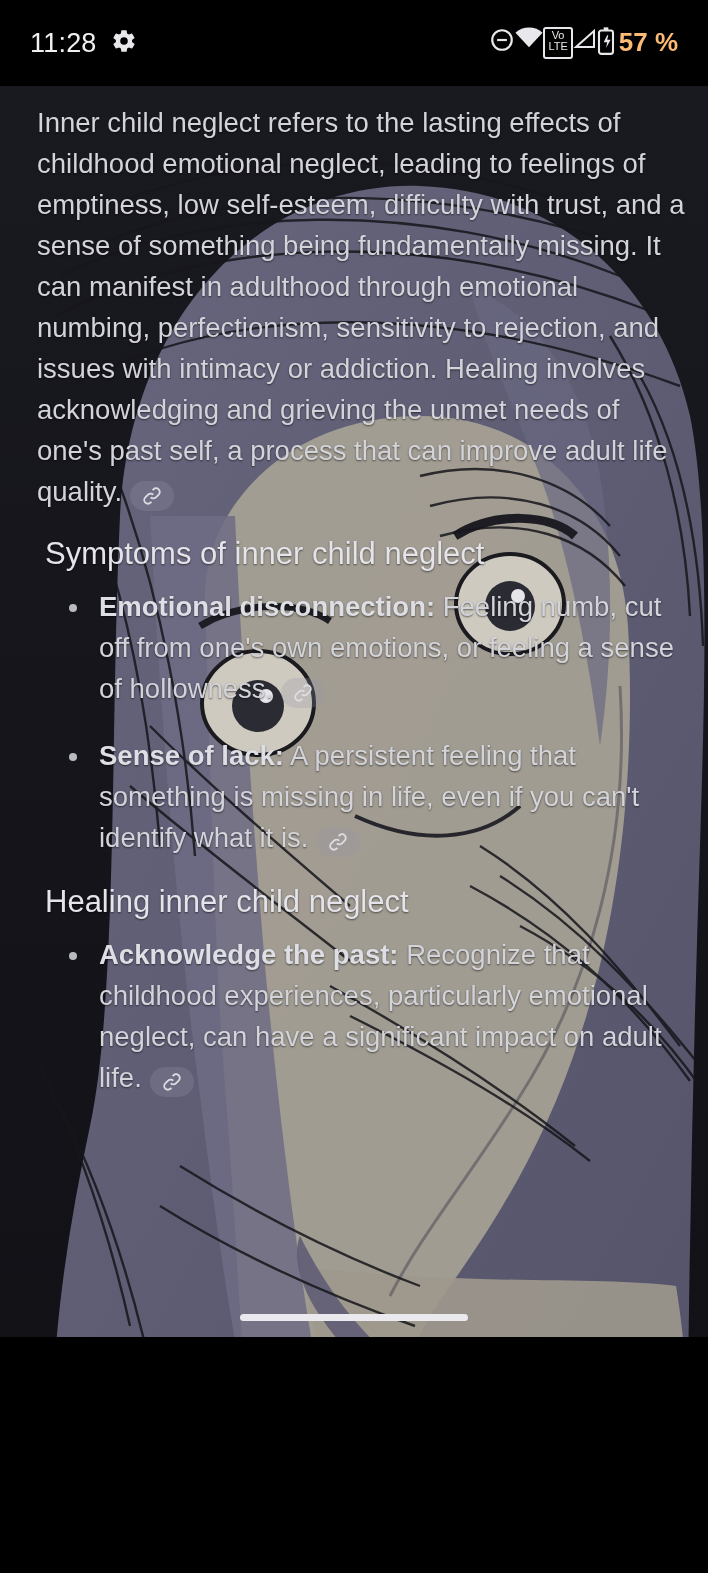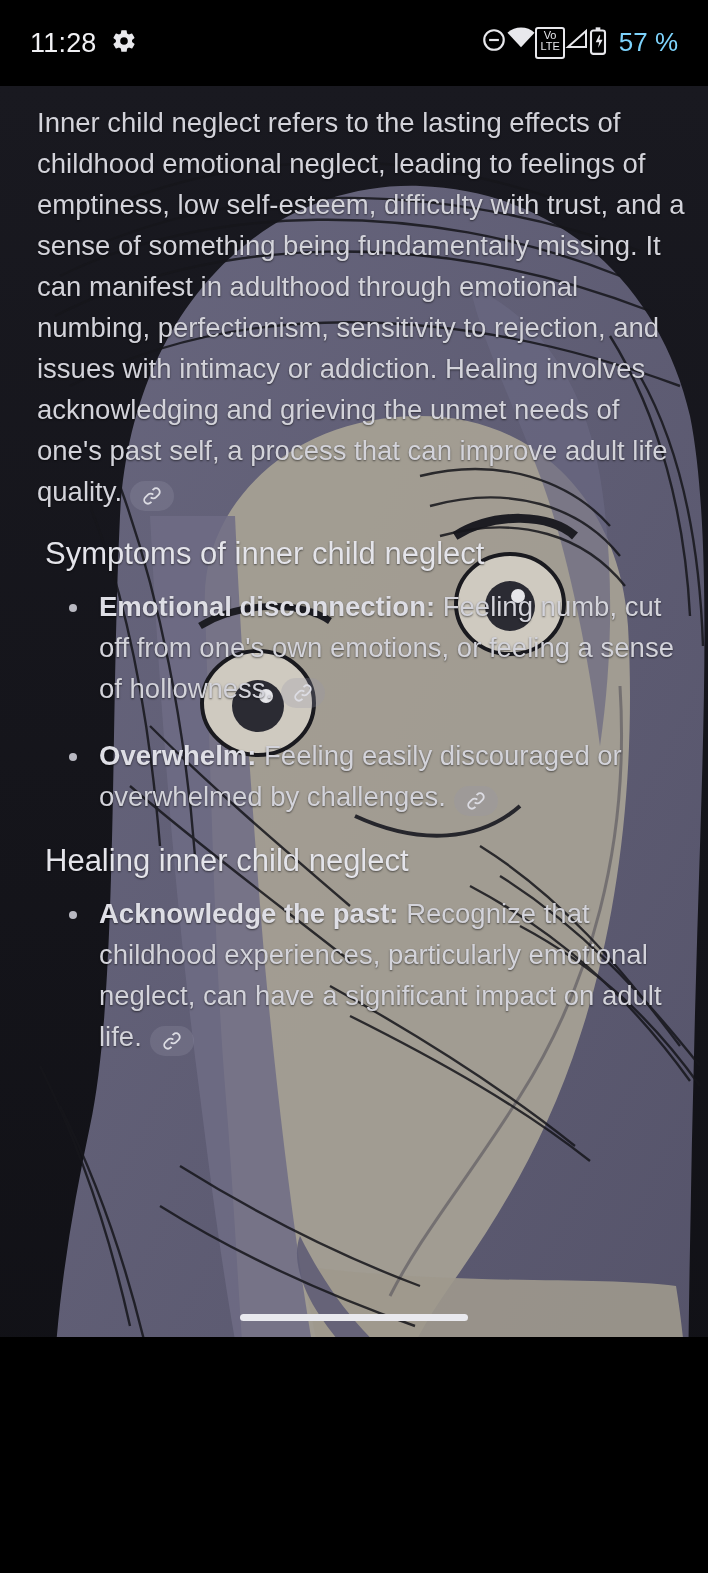--- a/index.html
+++ b/index.html
@@ -52,22 +52,23 @@
   .clock {
     font-size: 27px;
     letter-spacing: 0.2px;
     color: #f1f1f4;
   }
   .status-right {
     display: flex;
   }
   .battery-text {
     font-size: 26px;
-    color: #7dd3fc;
-    margin-left: 12px;
+    color: #fdba74;
+    margin-left: 4px;
+    font-weight: bold;
   }
   .volte {
     border: 2px solid #e8e8ec;
     border-radius: 3px;
     padding: 1px 3px;
     font-size: 11px;
     line-height: 11px;
     text-align: center;
     font-family: "Liberation Sans", sans-serif;
     color: #e8e8ec;
@@ -292,21 +293,21 @@
 
     <h2 class="section">Symptoms of inner child neglect</h2>
 
     <ul class="bullets">
       <li><span class="lead">Emotional disconnection:</span> <span>Feeling numb, cut off from one's own emotions, or feeling a sense of hollowness.</span><span class="cite">
             <svg width="22" height="22" viewBox="0 0 24 24" fill="none" stroke="#dcdce3" stroke-width="2">
               <path d="M10.6 13.4a4 4 0 005.7 0l3-3a4 4 0 00-5.7-5.7l-1 1"></path>
               <path d="M13.4 10.6a4 4 0 00-5.7 0l-3 3a4 4 0 005.7 5.7l1-1"></path>
             </svg>
           </span></li>
-      <li><span class="lead">Overwhelm:</span> <span>Feeling easily discouraged or overwhelmed by challenges.</span><span class="cite">
+      <li><span class="lead">Sense of lack:</span> <span>A persistent feeling that something is missing in life, even if you can't identify what it is.</span><span class="cite">
             <svg width="22" height="22" viewBox="0 0 24 24" fill="none" stroke="#dcdce3" stroke-width="2">
               <path d="M10.6 13.4a4 4 0 005.7 0l3-3a4 4 0 00-5.7-5.7l-1 1"></path>
               <path d="M13.4 10.6a4 4 0 00-5.7 0l-3 3a4 4 0 005.7 5.7l1-1"></path>
             </svg>
           </span></li>
     </ul>
 
     <h2 class="section">Healing inner child neglect</h2>
 
     <ul class="bullets">

